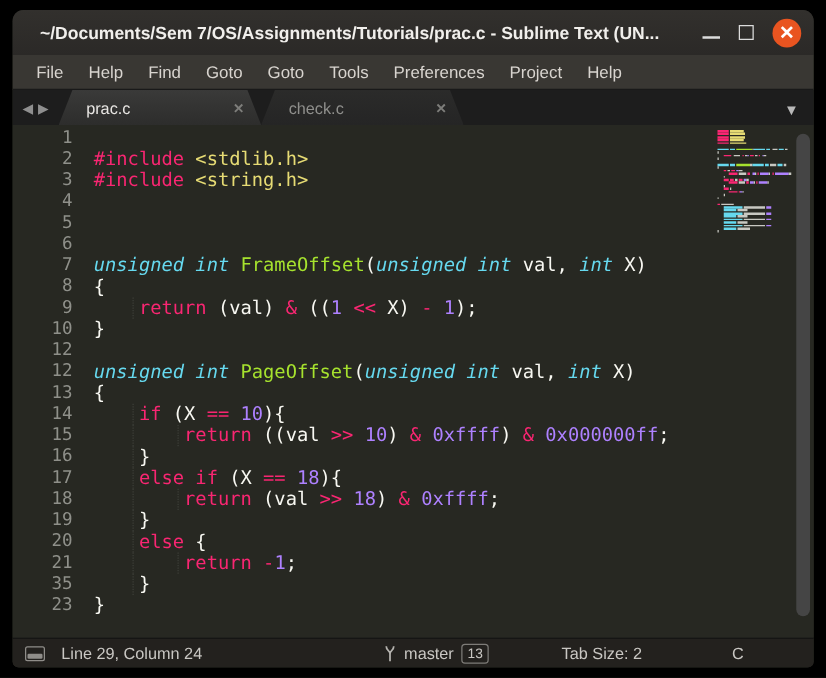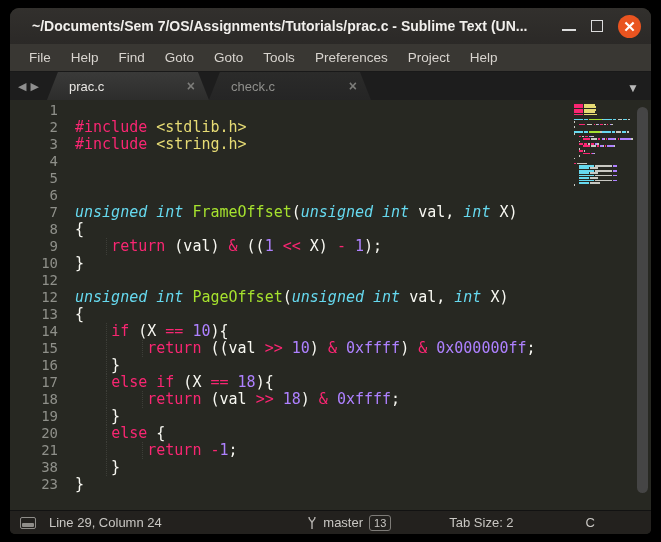--- a/index.html
+++ b/index.html
@@ -144,21 +144,21 @@
         <div class="line"><span class="num">12</span><span class="code"><span class="tok-t">unsigned int</span><span class="tok-w"> </span><span class="tok-f">PageOffset</span><span class="tok-w">(</span><span class="tok-t">unsigned int</span><span class="tok-w"> val, </span><span class="tok-t">int</span><span class="tok-w"> X)</span></span></div>
         <div class="line"><span class="num">13</span><span class="code"><span class="tok-w">{</span></span></div>
         <div class="line"><span class="num">14</span><span class="code"><i class="g" style="left: calc(4ch - 5px);"></i><span class="tok-w">    </span><span class="tok-k">if</span><span class="tok-w"> (X </span><span class="tok-k">==</span><span class="tok-w"> </span><span class="tok-n">10</span><span class="tok-w">){</span></span></div>
         <div class="line"><span class="num">15</span><span class="code"><i class="g" style="left: calc(4ch - 5px);"></i><i class="g" style="left: calc(8ch - 5px);"></i><span class="tok-w">        </span><span class="tok-k">return</span><span class="tok-w"> ((val </span><span class="tok-k">&gt;&gt;</span><span class="tok-w"> </span><span class="tok-n">10</span><span class="tok-w">) </span><span class="tok-k">&amp;</span><span class="tok-w"> </span><span class="tok-n">0xffff</span><span class="tok-w">) </span><span class="tok-k">&amp;</span><span class="tok-w"> </span><span class="tok-n">0x000000ff</span><span class="tok-w">;</span></span></div>
         <div class="line"><span class="num">16</span><span class="code"><i class="g" style="left: calc(4ch - 5px);"></i><span class="tok-w">    }</span></span></div>
         <div class="line"><span class="num">17</span><span class="code"><i class="g" style="left: calc(4ch - 5px);"></i><span class="tok-w">    </span><span class="tok-k">else</span><span class="tok-w"> </span><span class="tok-k">if</span><span class="tok-w"> (X </span><span class="tok-k">==</span><span class="tok-w"> </span><span class="tok-n">18</span><span class="tok-w">){</span></span></div>
         <div class="line"><span class="num">18</span><span class="code"><i class="g" style="left: calc(4ch - 5px);"></i><i class="g" style="left: calc(8ch - 5px);"></i><span class="tok-w">        </span><span class="tok-k">return</span><span class="tok-w"> (val </span><span class="tok-k">&gt;&gt;</span><span class="tok-w"> </span><span class="tok-n">18</span><span class="tok-w">) </span><span class="tok-k">&amp;</span><span class="tok-w"> </span><span class="tok-n">0xffff</span><span class="tok-w">;</span></span></div>
         <div class="line"><span class="num">19</span><span class="code"><i class="g" style="left: calc(4ch - 5px);"></i><span class="tok-w">    }</span></span></div>
         <div class="line"><span class="num">20</span><span class="code"><i class="g" style="left: calc(4ch - 5px);"></i><span class="tok-w">    </span><span class="tok-k">else</span><span class="tok-w"> {</span></span></div>
         <div class="line"><span class="num">21</span><span class="code"><i class="g" style="left: calc(4ch - 5px);"></i><i class="g" style="left: calc(8ch - 5px);"></i><span class="tok-w">        </span><span class="tok-k">return</span><span class="tok-w"> </span><span class="tok-k">-</span><span class="tok-n">1</span><span class="tok-w">;</span></span></div>
-        <div class="line"><span class="num">38</span><span class="code"><i class="g" style="left: calc(4ch - 5px);"></i><span class="tok-w">    }</span></span></div>
+        <div class="line"><span class="num">35</span><span class="code"><i class="g" style="left: calc(4ch - 5px);"></i><span class="tok-w">    }</span></span></div>
         <div class="line"><span class="num">23</span><span class="code"><span class="tok-w">}</span></span></div>
       </div>
     <div class="minimap">
         <div class="mm-row"><span class="mm-seg" style="width: 9.2px; background: rgb(249, 38, 114);"></span><span class="mm-seg" style="width: 1.15px;"></span><span class="mm-seg" style="width: 10.35px; background: rgb(230, 219, 116);"></span></div>
         <div class="mm-row"><span class="mm-seg" style="width: 9.2px; background: rgb(249, 38, 114);"></span><span class="mm-seg" style="width: 1.15px;"></span><span class="mm-seg" style="width: 11.5px; background: rgb(230, 219, 116);"></span></div>
         <div class="mm-row"><span class="mm-seg" style="width: 9.2px; background: rgb(249, 38, 114);"></span><span class="mm-seg" style="width: 1.15px;"></span><span class="mm-seg" style="width: 11.5px; background: rgb(230, 219, 116);"></span></div>
         <div class="mm-row"><span class="mm-seg" style="width: 9.2px; background: rgb(249, 38, 114);"></span><span class="mm-seg" style="width: 1.15px;"></span><span class="mm-seg" style="width: 10.35px; background: rgb(230, 219, 116);"></span></div>
         <div class="mm-row"><span class="mm-seg" style="width: 9.2px; background: rgb(249, 38, 114);"></span><span class="mm-seg" style="width: 1.15px;"></span><span class="mm-seg" style="width: 12.65px; background: rgb(230, 219, 116);"></span></div>
         <div class="mm-row"></div>
         <div class="mm-row"><span class="mm-seg" style="width: 9.2px; background: rgb(102, 217, 239);"></span><span class="mm-seg" style="width: 1.15px;"></span><span class="mm-seg" style="width: 3.45px; background: rgb(102, 217, 239);"></span><span class="mm-seg" style="width: 1.15px;"></span><span class="mm-seg" style="width: 12.65px; background: rgb(166, 226, 46);"></span><span class="mm-seg" style="width: 1.15px; background: rgb(200, 200, 194);"></span><span class="mm-seg" style="width: 9.2px; background: rgb(102, 217, 239);"></span><span class="mm-seg" style="width: 1.15px;"></span><span class="mm-seg" style="width: 3.45px; background: rgb(102, 217, 239);"></span><span class="mm-seg" style="width: 1.15px;"></span><span class="mm-seg" style="width: 4.6px; background: rgb(200, 200, 194);"></span><span class="mm-seg" style="width: 1.15px;"></span><span class="mm-seg" style="width: 3.45px; background: rgb(102, 217, 239);"></span><span class="mm-seg" style="width: 1.15px;"></span><span class="mm-seg" style="width: 2.3px; background: rgb(200, 200, 194);"></span></div>

